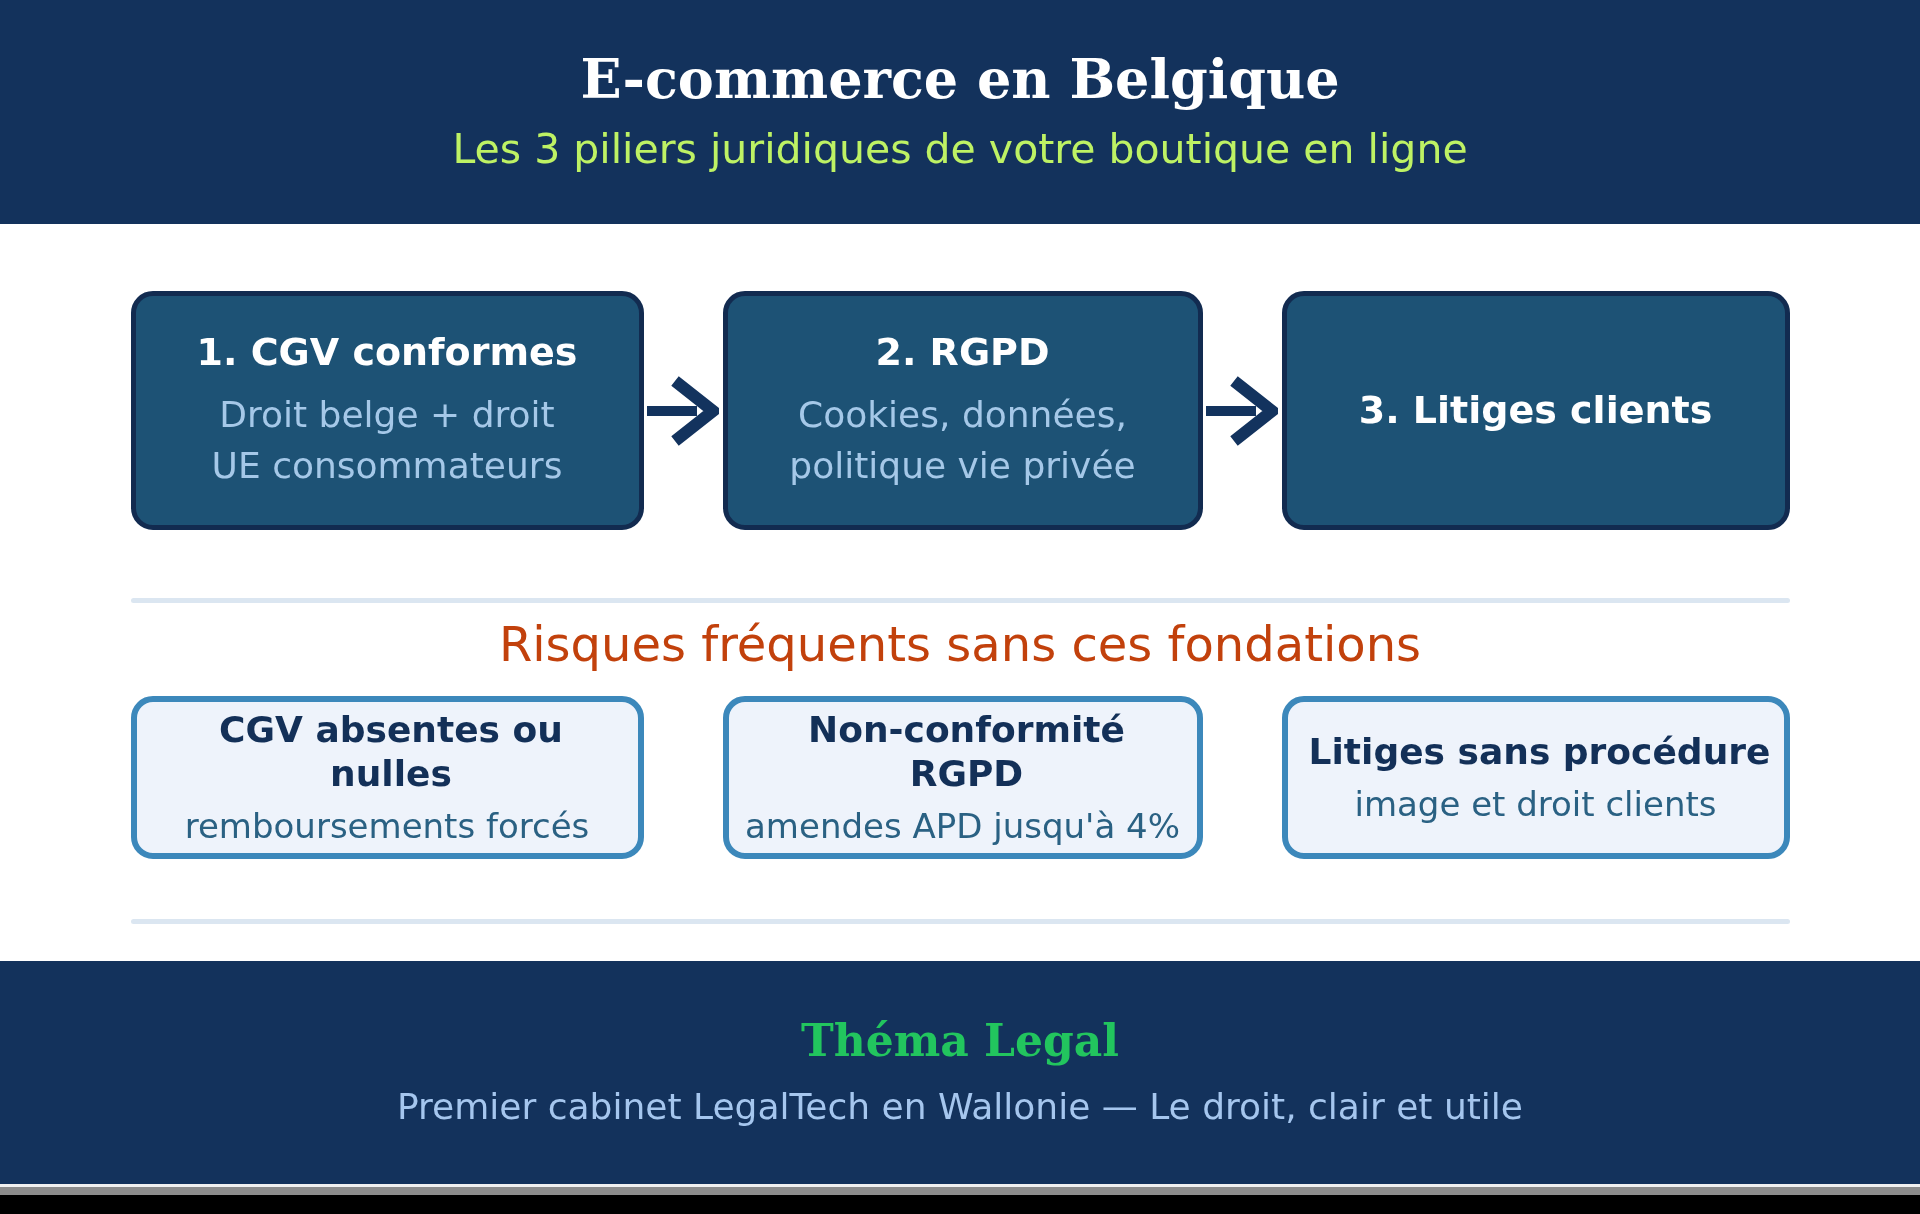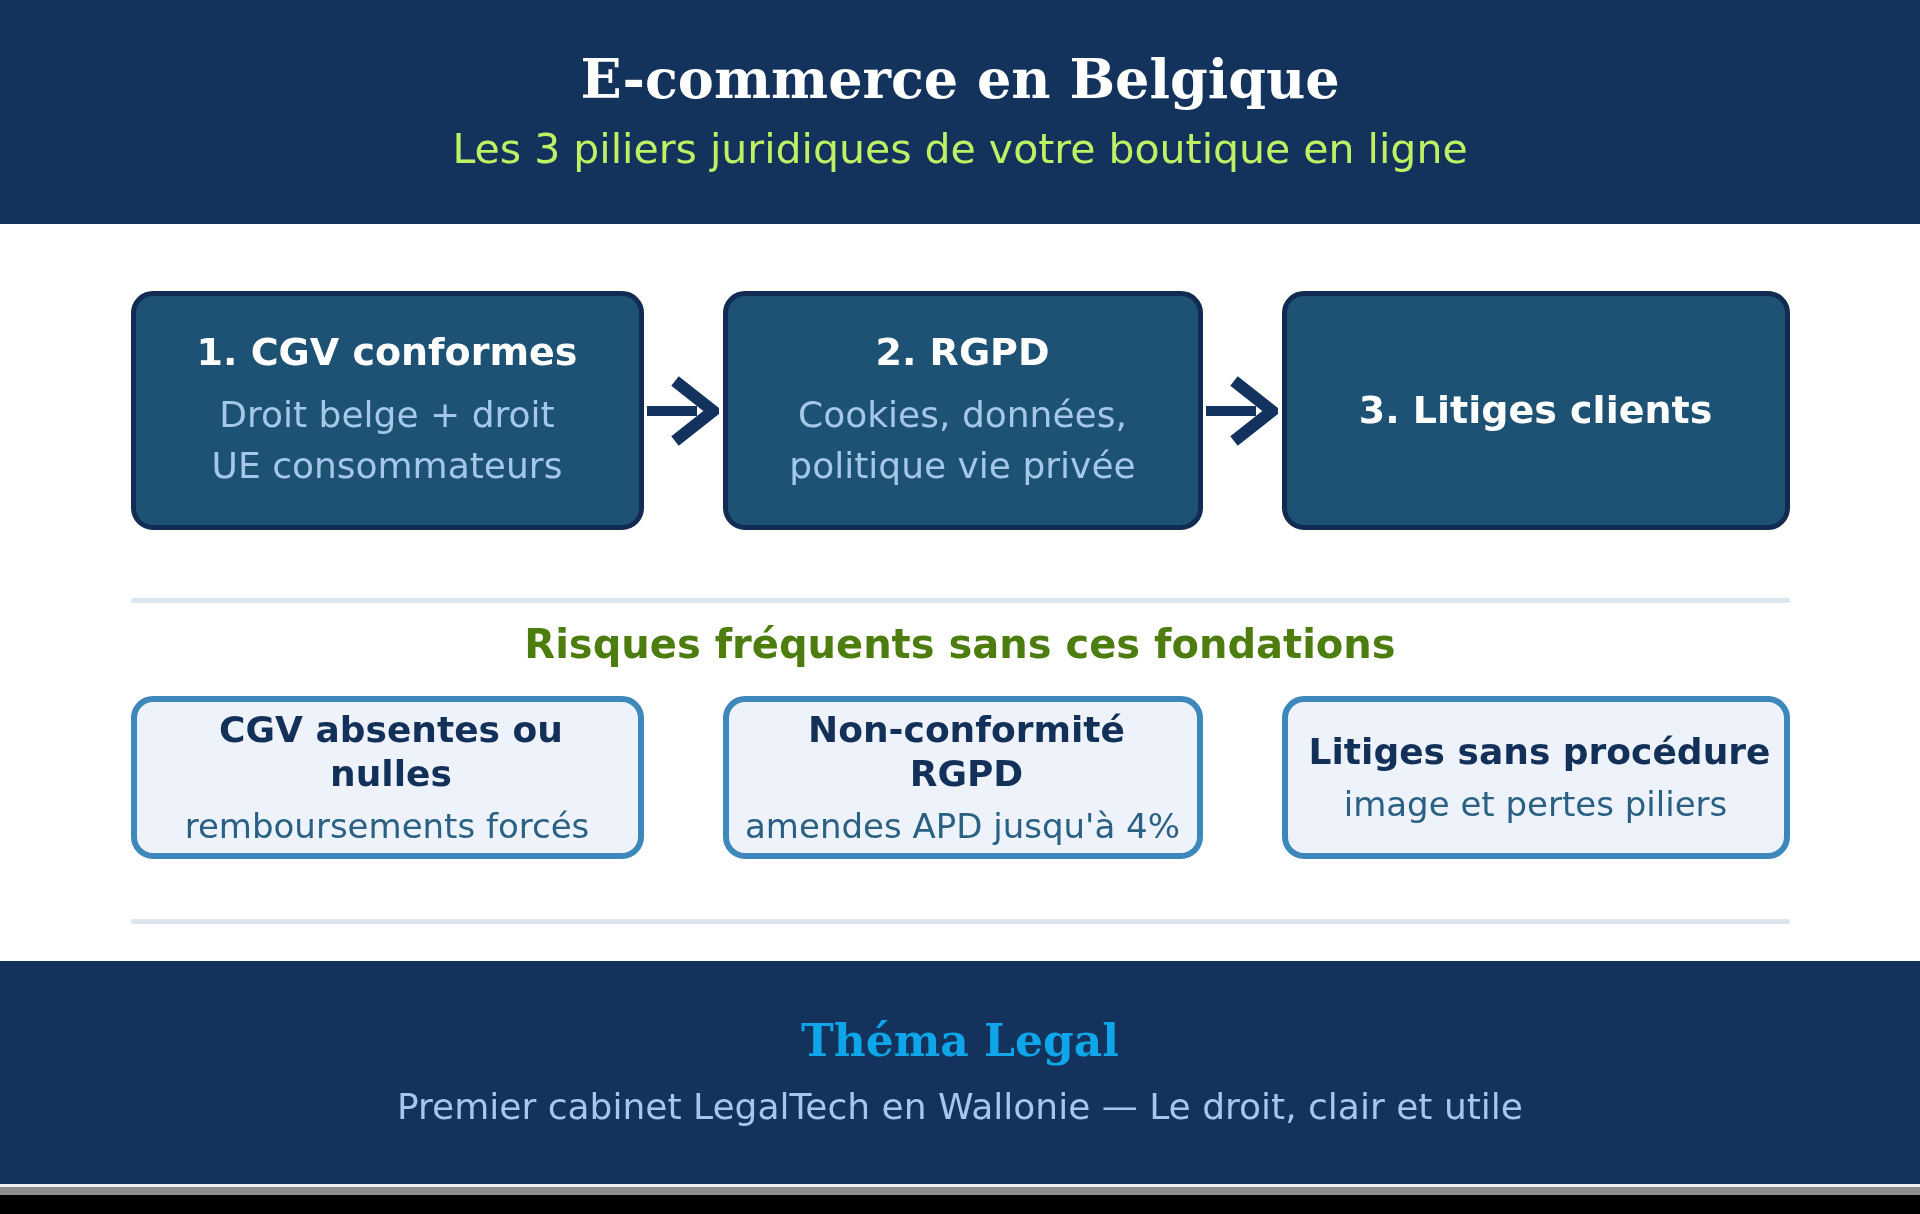--- a/index.html
+++ b/index.html
@@ -79,23 +79,23 @@
     margin-top: 68px;
     height: 5px;
     background: #dbe6f1;
     border-radius: 3px;
   }
   .divider.second { margin-top: 60px; }
 
   .risks-heading {
     margin-top: 17px;
     text-align: center;
-    font-size: 40px;
-    font-weight: bold;
-    color: #4d7c0f;
+    font-size: 48px;
+    font-weight: normal;
+    color: #c2410c;
     line-height: 48px;
   }
 
   .risks {
     margin-top: 28px;
     height: 163px;
     display: flex;
     justify-content: space-between;
     align-items: stretch;
   }
@@ -135,21 +135,21 @@
     display: flex;
     flex-direction: column;
     align-items: center;
     justify-content: center;
     gap: 20px;
   }
   .footer-brand {
     font-family: "DejaVu Serif", serif;
     font-weight: bold;
     font-size: 44px;
-    color: #0ea5e9;
+    color: #22c55e;
     line-height: 1.1;
   }
   .footer-tagline {
     font-size: 36px;
     color: #a5c6ee;
     line-height: 1.2;
   }
 
   
   .strip-white { height: 3px;  background: #f1f1f1; }
@@ -212,21 +212,21 @@
         <div class="risk-sub">remboursements forcés</div>
       </div>
 
       <div class="risk w2">
         <div class="risk-title">Non-conformité RGPD</div>
         <div class="risk-sub">amendes APD jusqu'à 4%</div>
       </div>
 
       <div class="risk w3">
         <div class="risk-title">Litiges sans procédure</div>
-        <div class="risk-sub">image et pertes piliers</div>
+        <div class="risk-sub">image et droit clients</div>
       </div>
 
     </div>
 
     <div class="divider second"></div>
 
   </div>
 </div>
 
 <div class="footer">

